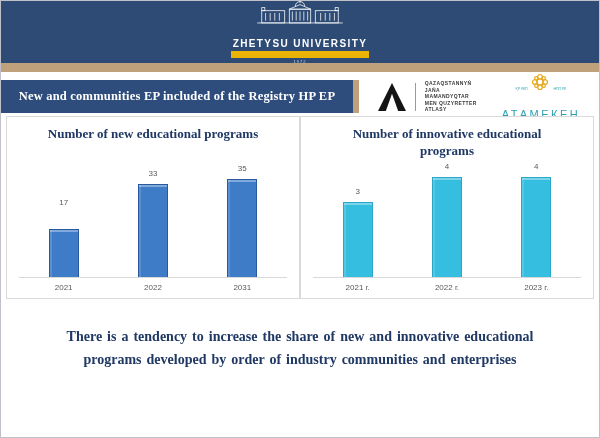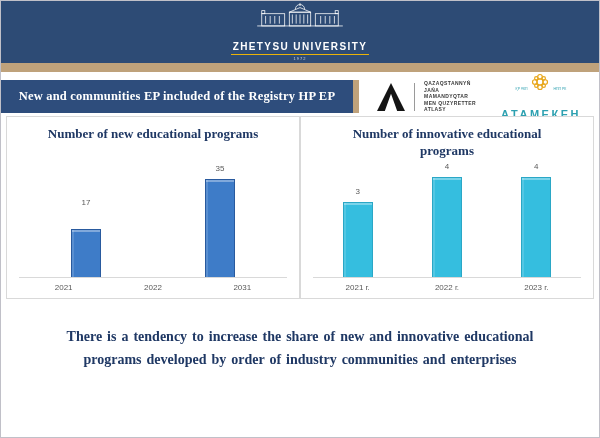--- a/index.html
+++ b/index.html
@@ -4,38 +4,38 @@
 <style>
   html,body{margin:0;padding:0;background:#e8e8e8;}
   .slide{position:relative;width:600px;height:438px;background:#ffffff;
          border:1px solid #c0c0c8;box-sizing:border-box;overflow:hidden;
          font-family:"Liberation Sans",sans-serif;}
   
   .header{height:62px;background:#2d4b75;display:flex;align-items:center;justify-content:center;}
   .logo-block{display:flex;flex-direction:column;align-items:center;}
   .logo-block svg{display:block;}
   .uni-name{font-size:10px;font-weight:bold;letter-spacing:1.4px;color:#ffffff;
-            border-bottom:1px solid #eab308;padding:12px 2px 2px;}
+            border-bottom:7px solid #eab308;padding:12px 2px 2px;}
   .uni-year{font-size:4px;color:#cdd6e3;letter-spacing:1px;margin-top:1px;}
   .tan-strip{height:9px;background:#bfa27b;}
   
   .banner-row{margin-top:8px;height:33px;display:flex;align-items:stretch;}
   .title-banner{width:352px;background:#2e4d7c;border-right:6px solid #bfa27b;
                 display:flex;align-items:center;justify-content:center;}
   .title-banner span{color:#ffffff;font-family:"Liberation Serif",serif;font-weight:bold;
                      font-size:12.5px;letter-spacing:.2px;white-space:nowrap;}
   .logos{flex:1;display:flex;align-items:center;justify-content:center;gap:9px;background:#fff;}
   .a-logo svg{width:28px;height:30px;display:block;}
   .vdiv{width:1px;height:28px;background:#9a9a9a;}
   .atlas-text{font-size:5px;line-height:6.5px;font-weight:bold;letter-spacing:.4px;
               color:#3a3a3a;text-transform:uppercase;}
   .atameken{display:flex;flex-direction:column;align-items:center;margin-left:16px;}
   .atk-top{display:flex;align-items:flex-end;gap:3px;}
   .atk-small{font-size:3.5px;color:#2da0b0;line-height:4px;}
-  .atk-word{font-size:11px;font-weight:bold;color:#2da0b0;letter-spacing:2.5px;margin-top:17px;}
+  .atk-word{font-size:11px;font-weight:normal;color:#2da0b0;letter-spacing:2.5px;margin-top:17px;}
   
   .charts-row{display:flex;padding:3px 5px 0;}
   .chart-panel{flex:1;height:183px;background:#fff;border:1px solid #d9d9d9;box-sizing:border-box;}
   .chart-title{margin:8px auto 0;text-align:center;font-family:"Liberation Serif",serif;
                font-weight:bold;font-size:13px;line-height:17px;color:#1f3864;max-width:235px;height:34px;}
   .plot{height:118px;margin:0 12px;display:flex;align-items:flex-end;
         border-bottom:1px solid #d9d9d9;position:relative;}
   .col{flex:1;position:relative;display:flex;justify-content:center;align-items:flex-end;height:100%;}
   .bar{width:30px;border:1px solid;border-bottom:none;box-sizing:border-box;
        box-shadow:inset 0 2px 0 rgba(255,255,255,.35), inset 2px 0 0 rgba(255,255,255,.15);}
@@ -125,20 +125,24 @@
 
   <div class="charts-row">
     <div class="chart-panel">
       <div class="chart-title">Number of new educational programs</div>
       <div class="plot">
           <div class="col">
             <div class="val" style="bottom: 70px;">17</div>
             <div class="bar" style="height: 48px; background: rgb(62, 124, 200); border-color: rgb(41, 90, 158);"></div>
           </div>
           <div class="col">
+            <div class="val" style="bottom: 99px;">33</div>
+            <div class="bar" style="height: 93px; background: rgb(62, 124, 200); border-color: rgb(41, 90, 158);"></div>
+          </div>
+          <div class="col">
             <div class="val" style="bottom: 104px;">35</div>
             <div class="bar" style="height: 98px; background: rgb(62, 124, 200); border-color: rgb(41, 90, 158);"></div>
           </div>
         </div>
       <div class="xlabels">
           <div class="xlab">2021</div>
           <div class="xlab">2022</div>
           <div class="xlab">2031</div>
         </div>
     </div>

